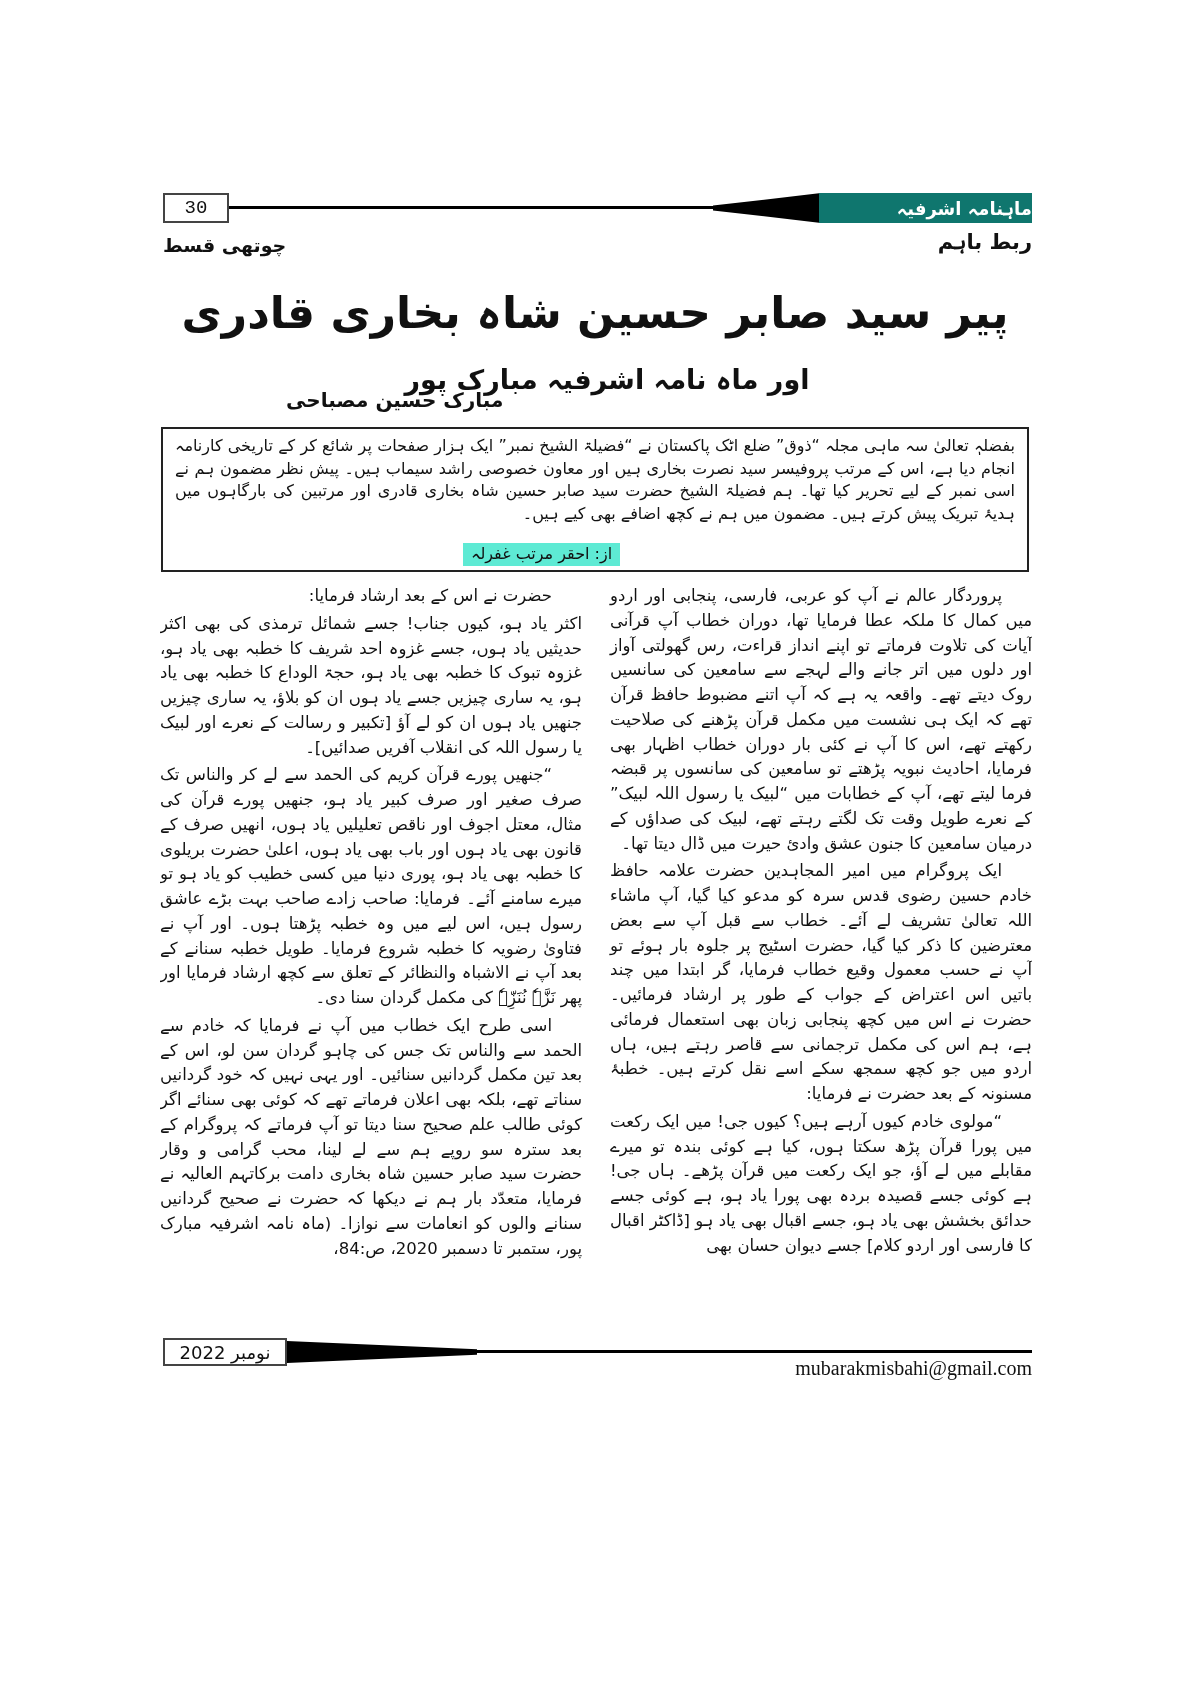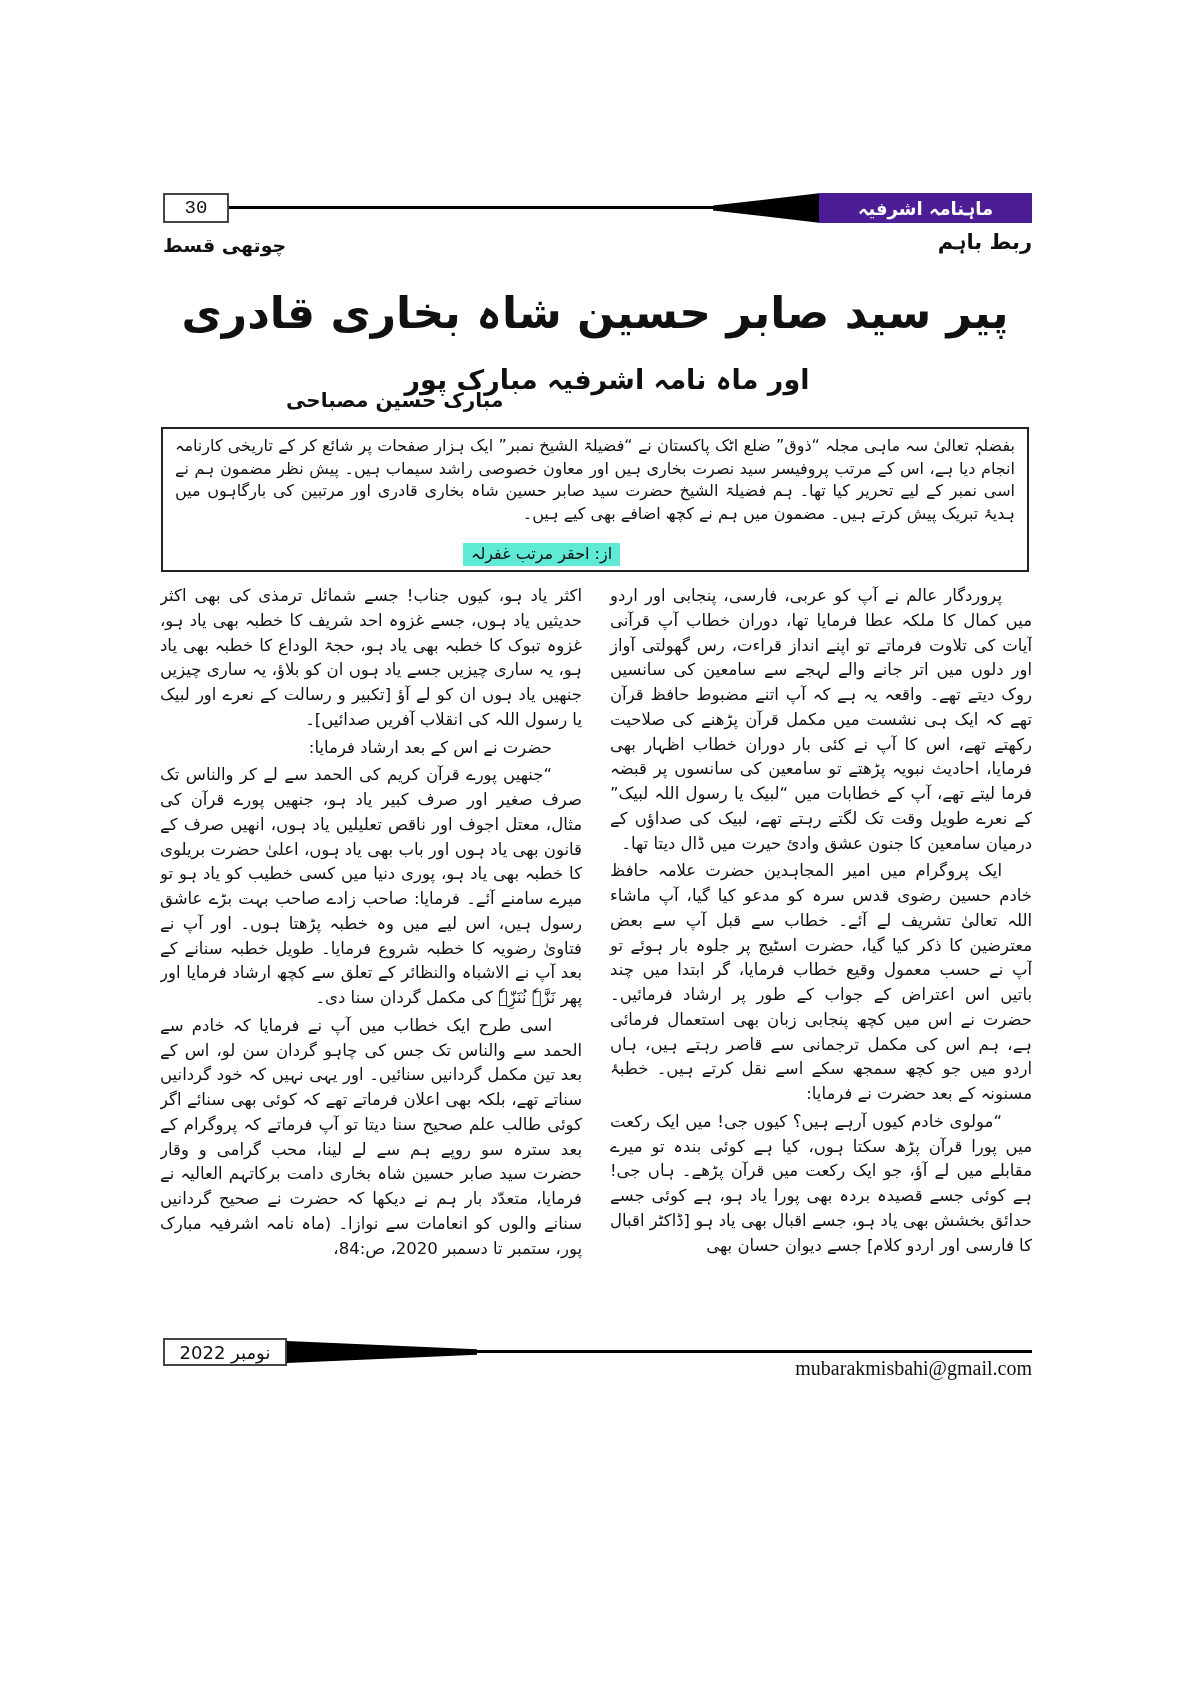--- a/index.html
+++ b/index.html
@@ -27,23 +27,23 @@
     position: absolute; left: 229px; top: 206px;
     width: 486px; height: 3px; background: #000;
   }
   .header-wedge {
     position: absolute; left: 713px; top: 193px;
     width: 108px; height: 30px; background: #000;
     clip-path: polygon(0 42%, 100% 0, 100% 100%, 0 58%);
   }
   .magazine-banner {
     position: absolute; left: 819px; top: 193px;
-    width: 213px; height: 30px; background: #4c1d95;
+    width: 213px; height: 30px; background: #0f766e;
     color: #fff; direction: rtl;
-    display: flex; align-items: center; justify-content: center;
+    display: flex; align-items: center; justify-content: flex-start;
     font-weight: bold; font-size: 18px;
   }
   .section-label {
     position: absolute; right: 158px; top: 230px;
     direction: rtl; font-weight: bold; font-size: 21px;
   }
   .installment-label {
     position: absolute; left: 163px; top: 234px;
     direction: rtl; font-weight: bold; font-size: 19px;
   }
@@ -138,22 +138,22 @@
     <span class="intro-byline">از: احقر مرتب غفرلہ</span>
   </div>
 
   <div class="body-cols">
     <div class="col">
       <p class="para indent">پروردگار عالم نے آپ کو عربی، فارسی، پنجابی اور اردو میں کمال کا ملکہ عطا فرمایا تھا، دوران خطاب آپ قرآنی آیات کی تلاوت فرماتے تو اپنے انداز قراءت، رس گھولتی آواز اور دلوں میں اتر جانے والے لہجے سے سامعین کی سانسیں روک دیتے تھے۔ واقعہ یہ ہے کہ آپ اتنے مضبوط حافظ قرآن تھے کہ ایک ہی نشست میں مکمل قرآن پڑھنے کی صلاحیت رکھتے تھے، اس کا آپ نے کئی بار دوران خطاب اظہار بھی فرمایا، احادیث نبویہ پڑھتے تو سامعین کی سانسوں پر قبضہ فرما لیتے تھے، آپ کے خطابات میں “لبیک یا رسول اللہ لبیک” کے نعرے طویل وقت تک لگتے رہتے تھے، لبیک کی صداؤں کے درمیان سامعین کا جنون عشق وادیٔ حیرت میں ڈال دیتا تھا۔</p>
       <p class="para indent">ایک پروگرام میں امیر المجاہدین حضرت علامہ حافظ خادم حسین رضوی قدس سرہ کو مدعو کیا گیا، آپ ماشاء اللہ تعالیٰ تشریف لے آئے۔ خطاب سے قبل آپ سے بعض معترضین کا ذکر کیا گیا، حضرت اسٹیج پر جلوہ بار ہوئے تو آپ نے حسب معمول وقیع خطاب فرمایا، گر ابتدا میں چند باتیں اس اعتراض کے جواب کے طور پر ارشاد فرمائیں۔ حضرت نے اس میں کچھ پنجابی زبان بھی استعمال فرمائی ہے، ہم اس کی مکمل ترجمانی سے قاصر رہتے ہیں، ہاں اردو میں جو کچھ سمجھ سکے اسے نقل کرتے ہیں۔ خطبۂ مسنونہ کے بعد حضرت نے فرمایا:</p>
       <p class="para indent">“مولوی خادم کیوں آرہے ہیں؟ کیوں جی! میں ایک رکعت میں پورا قرآن پڑھ سکتا ہوں، کیا ہے کوئی بندہ تو میرے مقابلے میں لے آؤ، جو ایک رکعت میں قرآن پڑھے۔ ہاں جی! ہے کوئی جسے قصیدہ بردہ بھی پورا یاد ہو، ہے کوئی جسے حدائق بخشش بھی یاد ہو، جسے اقبال بھی یاد ہو [ڈاکٹر اقبال کا فارسی اور اردو کلام] جسے دیوان حسان بھی</p>
     </div>
     <div class="col">
+      <p class="para indent">حضرت نے اس کے بعد ارشاد فرمایا:</p>
       <p class="para">اکثر یاد ہو، کیوں جناب! جسے شمائل ترمذی کی بھی اکثر حدیثیں یاد ہوں، جسے غزوہ احد شریف کا خطبہ بھی یاد ہو، غزوہ تبوک کا خطبہ بھی یاد ہو، حجۃ الوداع کا خطبہ بھی یاد ہو، یہ ساری چیزیں جسے یاد ہوں ان کو بلاؤ، یہ ساری چیزیں جنھیں یاد ہوں ان کو لے آؤ [تکبیر و رسالت کے نعرے اور لبیک یا رسول اللہ کی انقلاب آفریں صدائیں]۔</p>
-      <p class="para indent">حضرت نے اس کے بعد ارشاد فرمایا:</p>
       <p class="para indent">“جنھیں پورے قرآن کریم کی الحمد سے لے کر والناس تک صرف صغیر اور صرف کبیر یاد ہو، جنھیں پورے قرآن کی مثال، معتل اجوف اور ناقص تعلیلیں یاد ہوں، انھیں صرف کے قانون بھی یاد ہوں اور باب بھی یاد ہوں، اعلیٰ حضرت بریلوی کا خطبہ بھی یاد ہو، پوری دنیا میں کسی خطیب کو یاد ہو تو میرے سامنے آئے۔ فرمایا: صاحب زادے صاحب بہت بڑے عاشق رسول ہیں، اس لیے میں وہ خطبہ پڑھتا ہوں۔ اور آپ نے فتاویٰ رضویہ کا خطبہ شروع فرمایا۔ طویل خطبہ سنانے کے بعد آپ نے الاشباہ والنظائر کے تعلق سے کچھ ارشاد فرمایا اور پھر نَزَّہٗ نُنَزِّہٗ کی مکمل گردان سنا دی۔</p>
       <p class="para indent">اسی طرح ایک خطاب میں آپ نے فرمایا کہ خادم سے الحمد سے والناس تک جس کی چاہو گردان سن لو، اس کے بعد تین مکمل گردانیں سنائیں۔ اور یہی نہیں کہ خود گردانیں سناتے تھے، بلکہ بھی اعلان فرماتے تھے کہ کوئی بھی سنائے اگر کوئی طالب علم صحیح سنا دیتا تو آپ فرماتے کہ پروگرام کے بعد سترہ سو روپے ہم سے لے لینا، محب گرامی و وقار حضرت سید صابر حسین شاہ بخاری دامت برکاتہم العالیہ نے فرمایا، متعدّد بار ہم نے دیکھا کہ حضرت نے صحیح گردانیں سنانے والوں کو انعامات سے نوازا۔ (ماہ نامہ اشرفیہ مبارک پور، ستمبر تا دسمبر 2020، ص:84،</p>
     </div>
   </div>
 
   <div class="date-box">
     <span>نومبر 2022</span>
   </div>
   <div class="footer-wedge"></div>
   <div class="footer-rule"></div>

